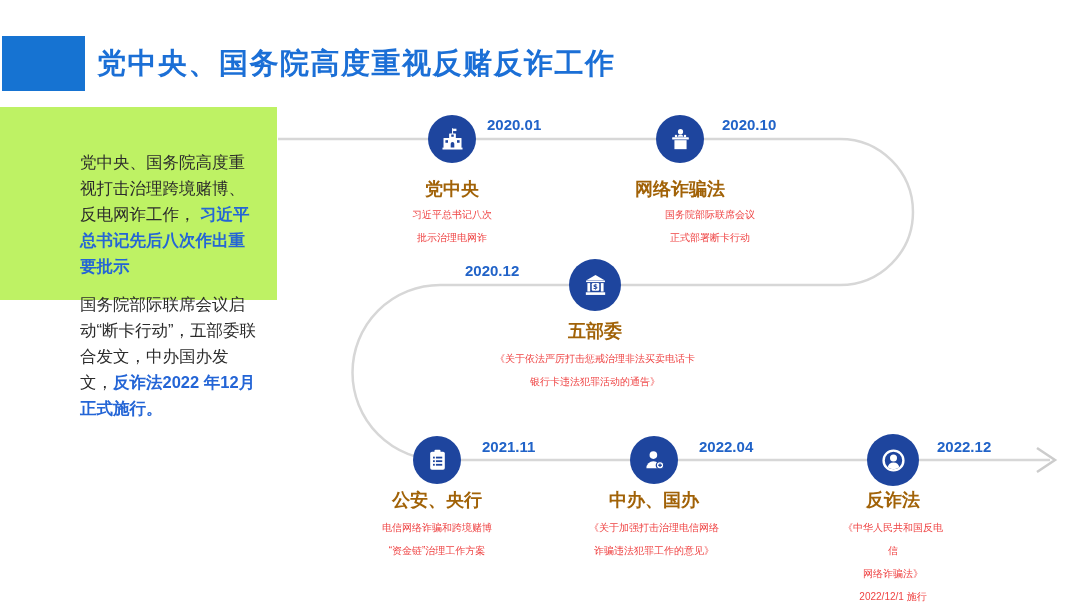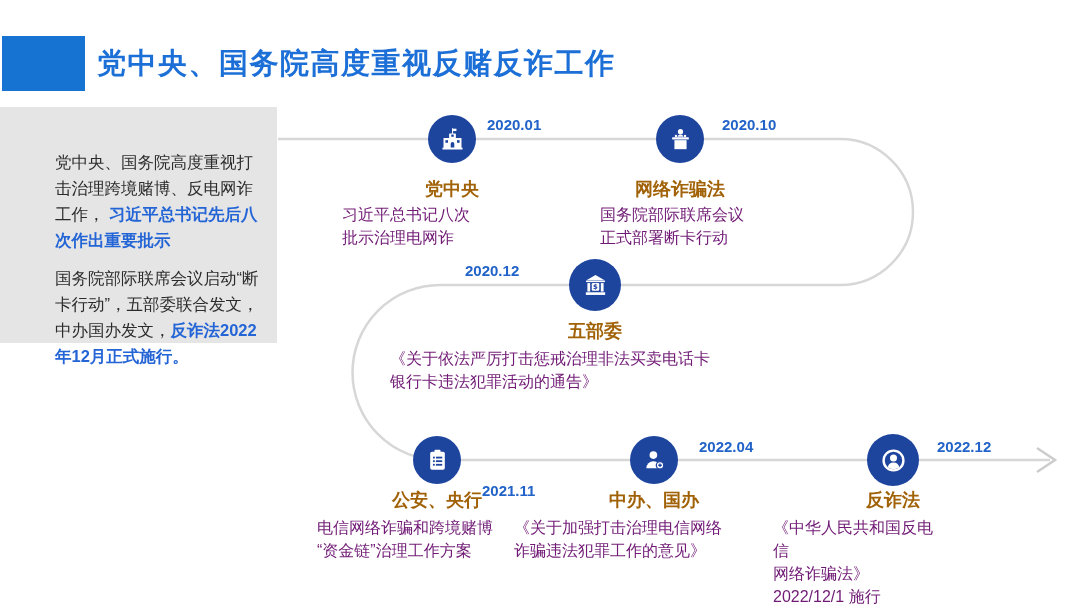--- a/index.html
+++ b/index.html
@@ -9,22 +9,22 @@
     font-family:"Liberation Sans","DejaVu Sans",sans-serif;
   }
   
   .header-square{position:absolute;left:2px;top:36px;width:83px;height:55px;background:#1673d2;}
   .header-title{
     position:absolute;left:97px;top:44px;font-size:29px;font-weight:bold;
     color:#1b6fd6;letter-spacing:1.5px;white-space:nowrap;
   }
   
   .sidebar{
-    position:absolute;left:0;top:107px;width:277px;height:236px;background:#e5e5e5;
-    box-sizing:border-box;padding:42px 18px 0 55px;
+    position:absolute;left:0;top:107px;width:277px;height:193px;background:#bef264;
+    box-sizing:border-box;padding:42px 18px 0 80px;
     font-size:16.5px;line-height:26px;color:#2b2b2b;font-weight:500;
   }
   .sidebar p{margin:0 0 12px 0;}
   .sidebar .hl{color:#2465d6;font-weight:bold;}
   
   .tl-svg{position:absolute;left:0;top:0;width:1080px;height:608px;pointer-events:none;}
   .node-circle{
     position:absolute;border-radius:50%;background:#1e459e;
     display:flex;align-items:center;justify-content:center;
   }
@@ -33,30 +33,30 @@
   .node-circle svg{width:27px;height:27px;}
   .c52 svg{width:29px;height:29px;}
   .node-date{
     position:absolute;font-weight:bold;color:#2163c8;font-size:15px;white-space:nowrap;
   }
   .node-title{
     position:absolute;width:200px;text-align:center;
     font-weight:bold;color:#a16207;font-size:18px;white-space:nowrap;
   }
   .node-desc{
-    position:absolute;text-align:left;color:#701a75;font-size:16px;line-height:23px;
+    position:absolute;text-align:center;color:#ef4444;font-size:10px;line-height:23px;
   }
   .node-desc span{display:block;}
   
   .n1-circle{left:428px;top:115px;} .n2-circle{left:656px;top:115px;}
   .n3-circle{left:569px;top:259px;}
   .n4-circle{left:413px;top:436px;} .n5-circle{left:630px;top:436px;} .n6-circle{left:867px;top:434px;}
   .n1-date{left:487px;top:116px;} .n2-date{left:722px;top:116px;}
   .n3-date{left:465px;top:262px;width:92px;text-align:left;}
-  .n4-date{left:482px;top:438px;margin-top:44px;} .n5-date{left:699px;top:438px;} .n6-date{left:937px;top:438px;}
+  .n4-date{left:482px;top:438px;} .n5-date{left:699px;top:438px;} .n6-date{left:937px;top:438px;}
   .n1-title{left:352px;top:177px;} .n2-title{left:580px;top:177px;}
   .n3-title{left:495px;top:319px;}
   .n4-title{left:337px;top:488px;} .n5-title{left:554px;top:488px;} .n6-title{left:793px;top:488px;}
   .n1-desc{left:342px;top:203px;width:220px;}
   .n2-desc{left:600px;top:203px;width:220px;}
   .n3-desc{left:390px;top:347px;width:410px;}
   .n4-desc{left:317px;top:516px;width:240px;}
   .n5-desc{left:514px;top:516px;width:280px;}
   .n6-desc{left:773px;top:516px;width:240px;}
 </style>

